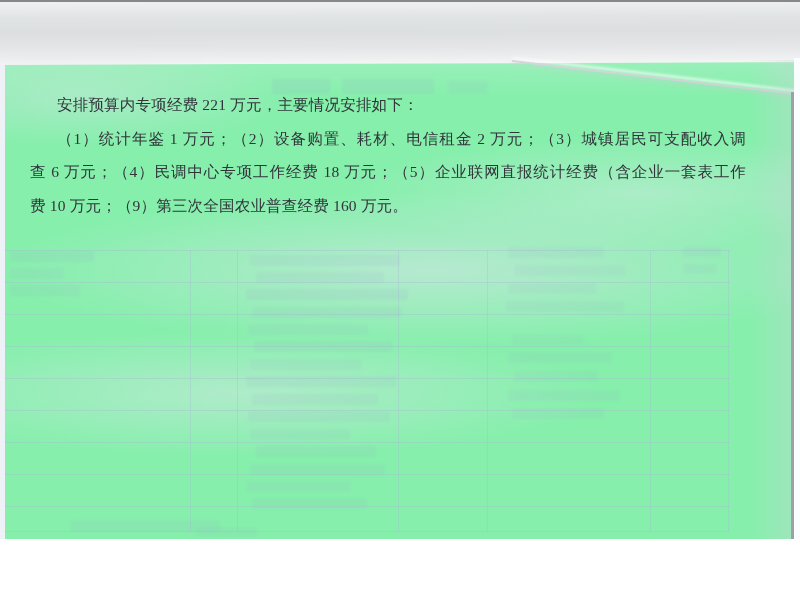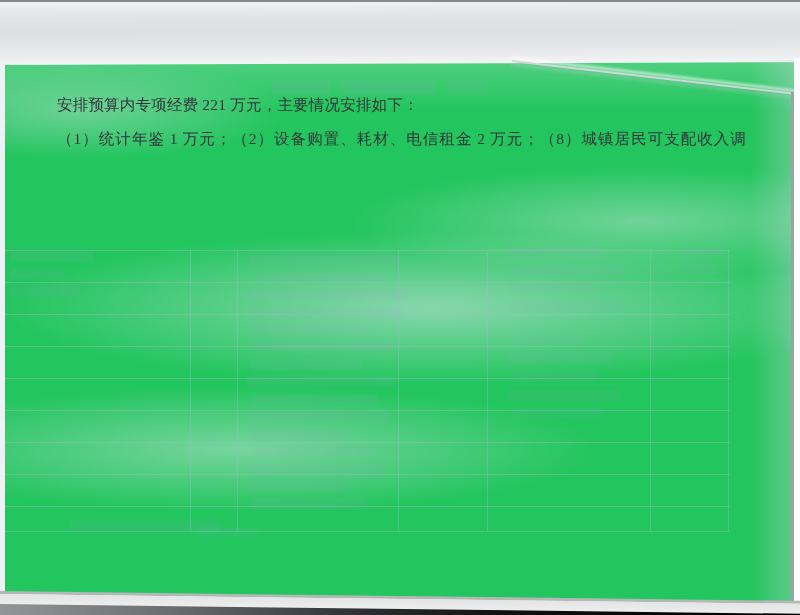--- a/index.html
+++ b/index.html
@@ -1,20 +1,20 @@
 <!DOCTYPE html>
 <html><head>
 <meta charset="utf-8">
 <style>
   html,body{margin:0;padding:0;}
   #scan{
     position:relative;
-    width:800px;height:615px;
+    width:800px;height:539px;
     overflow:hidden;
-    background:#22c55e;
+    background:#86efac;
     font-family:"Liberation Serif","DejaVu Serif",serif;
   }
   
   #paper-texture{
     position:absolute;inset:0;pointer-events:none;
     background:
       radial-gradient(620px 110px at 54% 50%, rgba(221,229,238,0.55), rgba(221,229,238,0) 70%),
       radial-gradient(520px 90px at 30% 73%, rgba(225,231,238,0.45), rgba(225,231,238,0) 70%),
       radial-gradient(300px 70px at 10% 18%, rgba(223,228,236,0.40), rgba(223,228,236,0) 70%),
       radial-gradient(420px 80px at 80% 36%, rgba(228,233,240,0.40), rgba(228,233,240,0) 70%),
@@ -117,21 +117,23 @@
       <div class="blob" style="left: 508px; top: 390px; width: 112px; height: 11px; opacity: 0.3;"></div>
       <div class="blob" style="left: 512px; top: 408px; width: 92px; height: 11px; opacity: 0.27;"></div>
       <div class="blob" style="left: 683px; top: 247px; width: 38px; height: 10px; opacity: 0.34;"></div>
       <div class="blob" style="left: 683px; top: 264px; width: 34px; height: 10px; opacity: 0.28;"></div>
       <div class="blob" style="left: 70px; top: 520px; width: 150px; height: 12px; opacity: 0.32;"></div>
       <div class="blob" style="left: 196px; top: 527px; width: 62px; height: 10px; opacity: 0.27;"></div>
     </div>
 
   <div id="content">
     <div class="line indent">安排预算内专项经费 221 万元，主要情况安排如下：</div>
-    <div class="line indent justify">（1）统计年鉴 1 万元；（2）设备购置、耗材、电信租金 2 万元；（8）城镇居民可支配收入调</div>
+    <div class="line indent justify">（1）统计年鉴 1 万元；（2）设备购置、耗材、电信租金 2 万元；（3）城镇居民可支配收入调</div>
+    <div class="line justify">查 6 万元；（4）民调中心专项工作经费 18 万元；（5）企业联网直报统计经费（含企业一套表工作</div>
+    <div class="line">费 10 万元；（9）第三次全国农业普查经费 160 万元。</div>
   </div>
 
   <div id="left-edge-strip"></div>
   <div id="right-shadow"></div>
   <div id="right-edge-line"></div>
   <div id="right-strip"></div>
   <div id="bottom-edge-line"></div>
   <div id="bottom-light-band"></div>
   <div id="bottom-dark-band"></div>
 </div>

